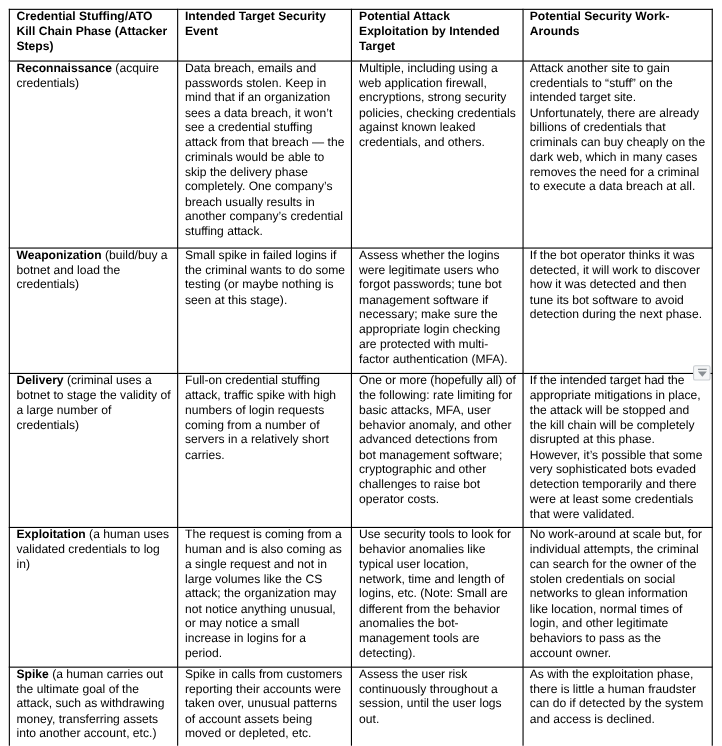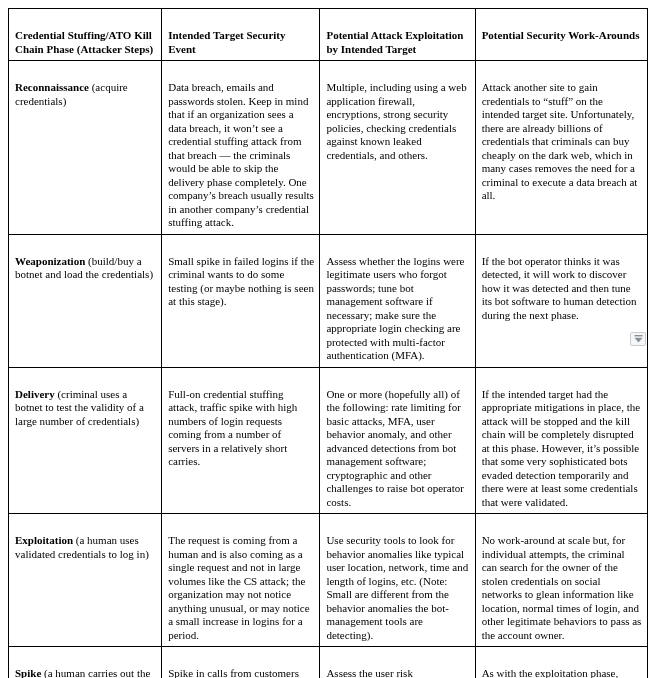--- a/index.html
+++ b/index.html
@@ -17,27 +17,26 @@
     border-collapse: collapse;
     table-layout: fixed;
     width: 640px;
     margin: 8px 8px 0 8px;
     background: #ffffff;
   }
   .doc-table td, .doc-table th {
     border: 1.5px solid #000000;
     vertical-align: top;
     text-align: left;
-    padding: 20px 5px 4px 6px;
+    padding: 0 5px 4px 6px;
     font-size: 11px;
     line-height: 13.5px;
     font-weight: normal;
     overflow: hidden;
     word-wrap: break-word;
-    font-family: Liberation Serif, serif;
   }
   .doc-table th { font-weight: bold; }
   .col-phase      { width: 152px; }
   .col-event      { width: 157px; }
   .col-mitigation { width: 154px; }
   .col-workaround { width: 171px; }
 
   tr.row-header        { height: 47px; }
   tr.row-recon         { height: 170px; margin-top: 40px; }
   tr.row-weaponization { height: 114px; }
@@ -87,25 +86,25 @@
       <td><span class="phase-name">Reconnaissance</span><span> (acquire credentials)</span></td>
       <td>Data breach, emails and passwords stolen. Keep in mind that if an organization sees a data breach, it won’t see a credential stuffing attack from that breach — the criminals would be able to skip the delivery phase completely. One company’s breach usually results in another company’s credential stuffing attack.</td>
       <td>Multiple, including using a web application firewall, encryptions, strong security policies, checking credentials against known leaked credentials, and others.</td>
       <td>Attack another site to gain credentials to “stuff” on the intended target site. Unfortunately, there are already billions of credentials that criminals can buy cheaply on the dark web, which in many cases removes the need for a criminal to execute a data breach at all.</td>
     </tr>
 
     <tr class="row-weaponization">
       <td><span class="phase-name">Weaponization</span><span> (build/buy a botnet and load the credentials)</span></td>
       <td>Small spike in failed logins if the criminal wants to do some testing (or maybe nothing is seen at this stage).</td>
       <td>Assess whether the logins were legitimate users who forgot passwords; tune bot management software if necessary; make sure the appropriate login checking are protected with multi-factor authentication (MFA).</td>
-      <td>If the bot operator thinks it was detected, it will work to discover how it was detected and then tune its bot software to human detection during the next phase.</td>
+      <td>If the bot operator thinks it was detected, it will work to discover how it was detected and then tune its bot software to avoid detection during the next phase.</td>
     </tr>
 
     <tr class="row-delivery">
-      <td><span class="phase-name">Delivery</span><span> (criminal uses a botnet to test the validity of a large number of credentials)</span></td>
+      <td><span class="phase-name">Delivery</span><span> (criminal uses a botnet to stage the validity of a large number of credentials)</span></td>
       <td>Full-on credential stuffing attack, traffic spike with high numbers of login requests coming from a number of servers in a relatively short carries.</td>
       <td>One or more (hopefully all) of the following: rate limiting for basic attacks, MFA, user behavior anomaly, and other advanced detections from bot management software; cryptographic and other challenges to raise bot operator costs.</td>
       <td>If the intended target had the appropriate mitigations in place, the attack will be stopped and the kill chain will be completely disrupted at this phase. However, it’s possible that some very sophisticated bots evaded detection temporarily and there were at least some credentials that were validated.</td>
     </tr>
 
     <tr class="row-exploitation">
       <td><span class="phase-name">Exploitation</span><span> (a human uses validated credentials to log in)</span></td>
       <td>The request is coming from a human and is also coming as a single request and not in large volumes like the CS attack; the organization may not notice anything unusual, or may notice a small increase in logins for a period.</td>
       <td>Use security tools to look for behavior anomalies like typical user location, network, time and length of logins, etc. (Note: Small are different from the behavior anomalies the bot- management tools are detecting).</td>
       <td>No work-around at scale but, for individual attempts, the criminal can search for the owner of the stolen credentials on social networks to glean information like location, normal times of login, and other legitimate behaviors to pass as the account owner.</td>

